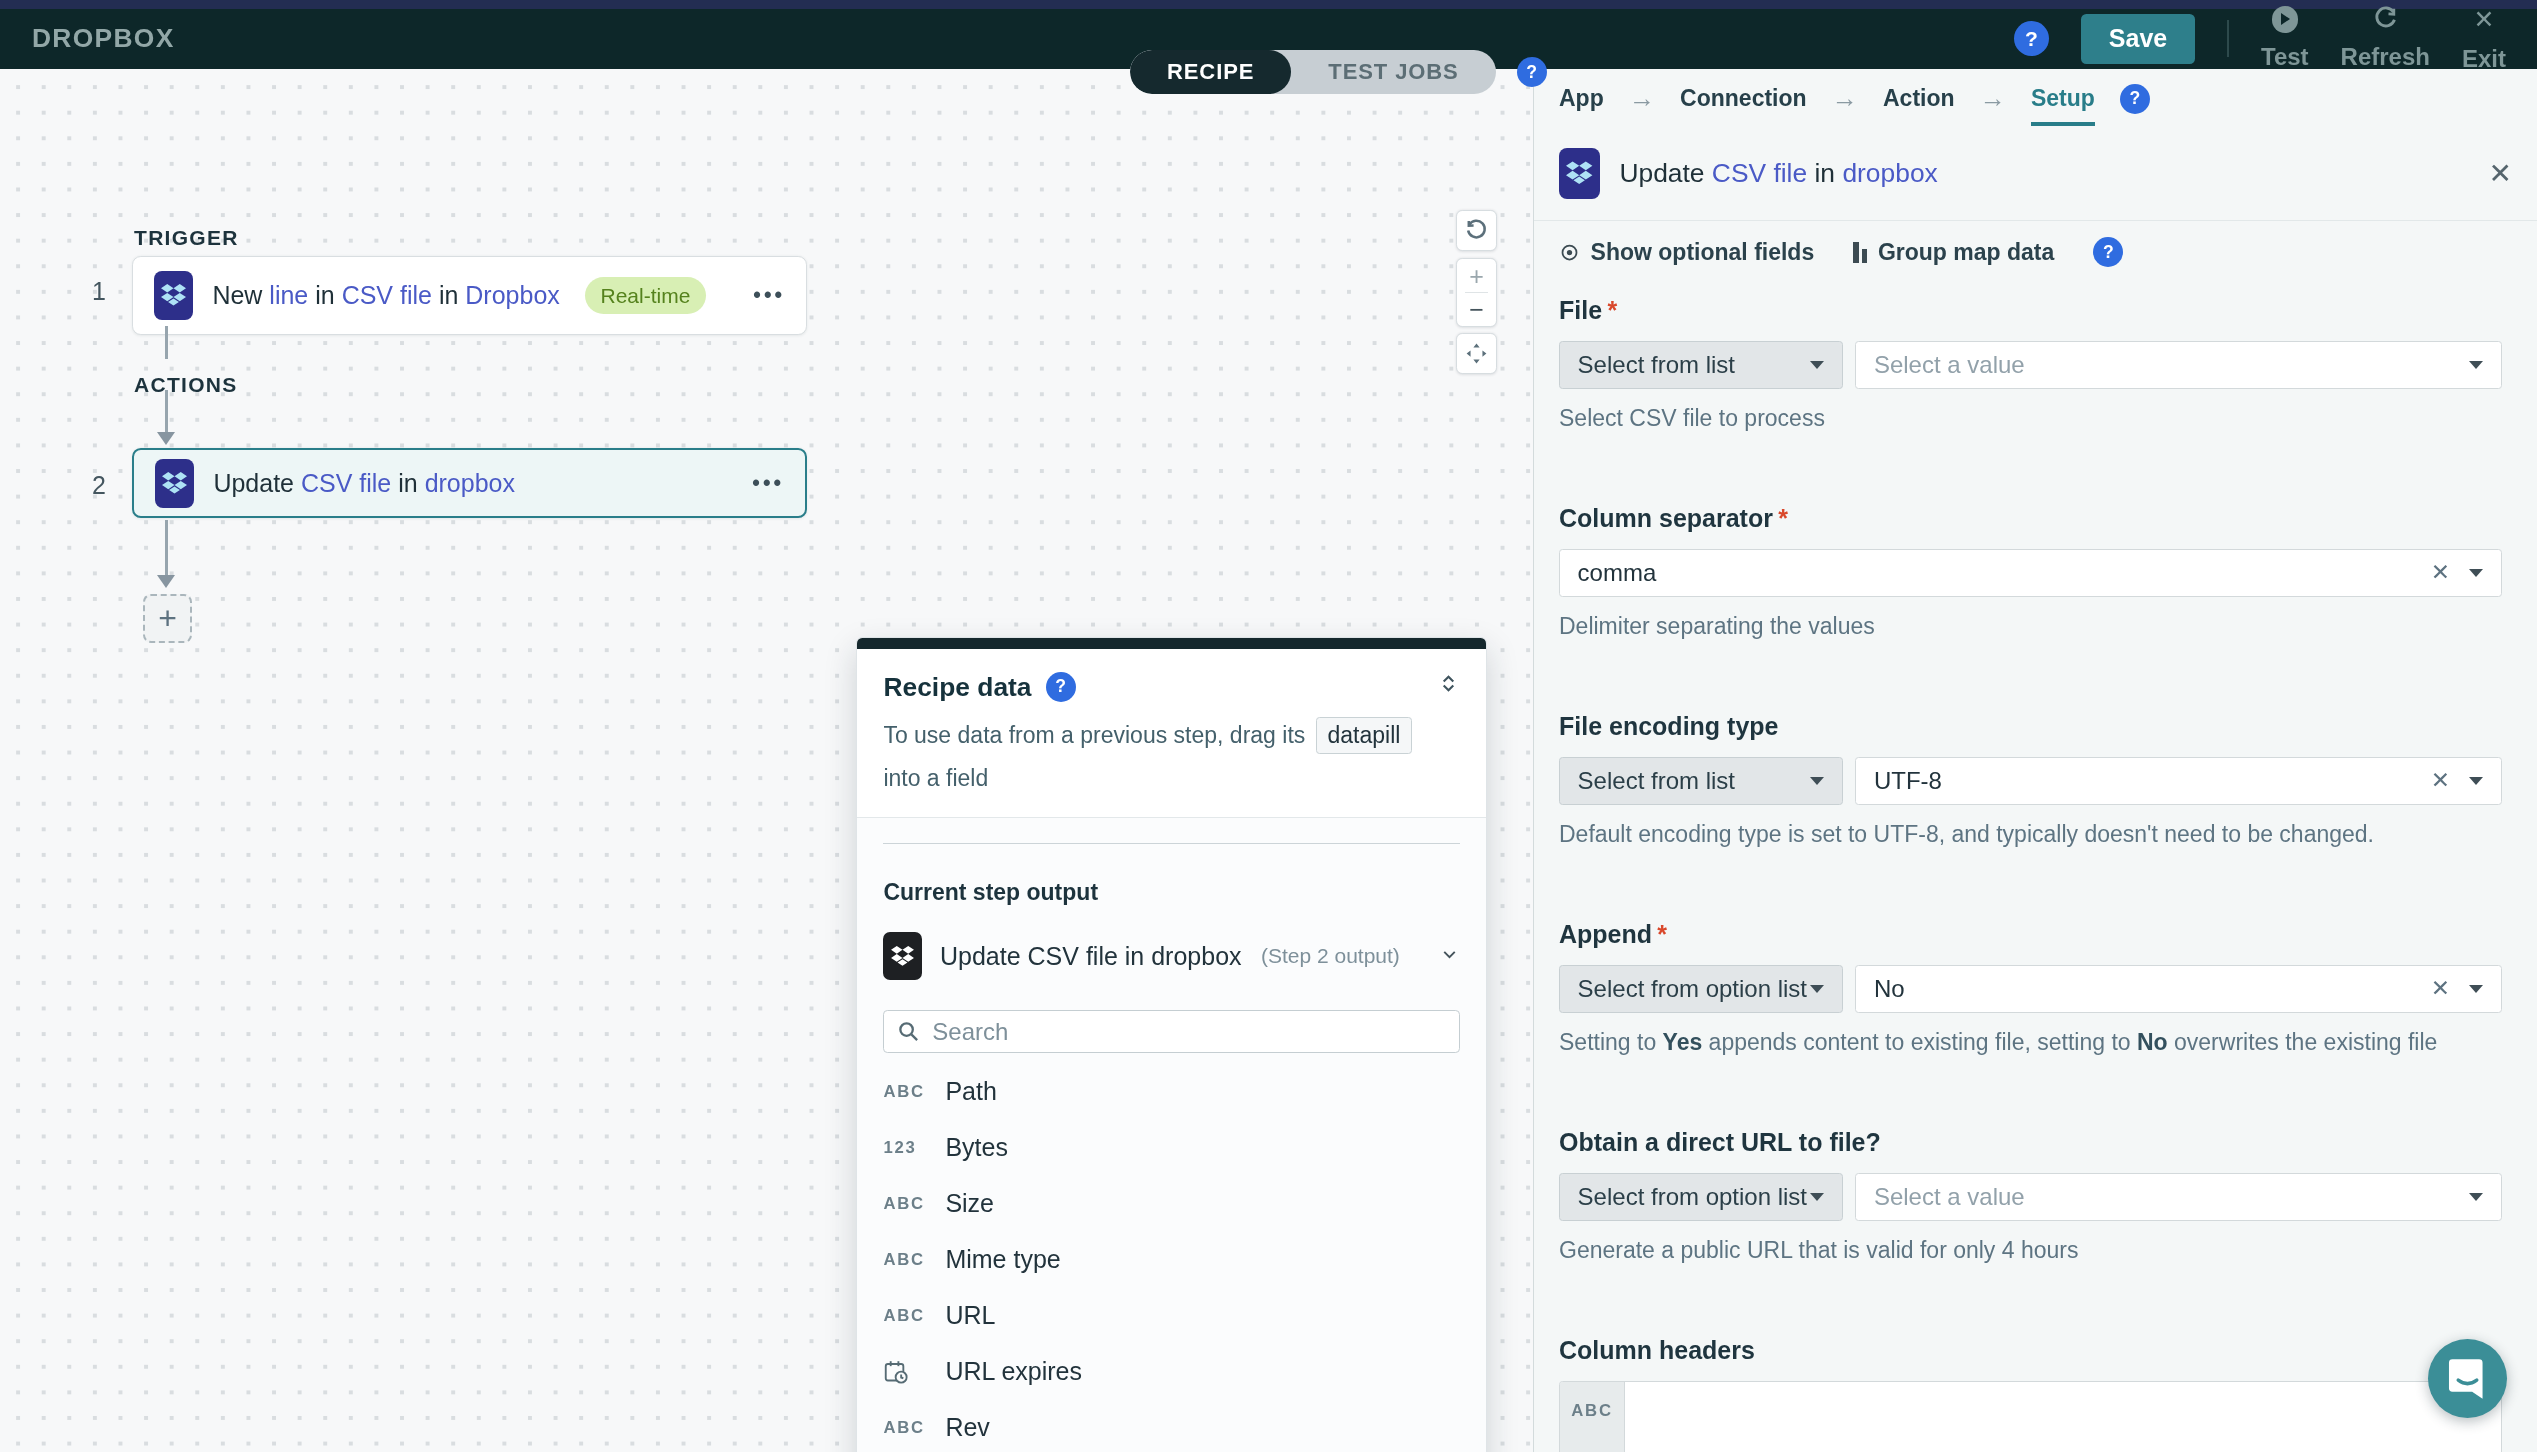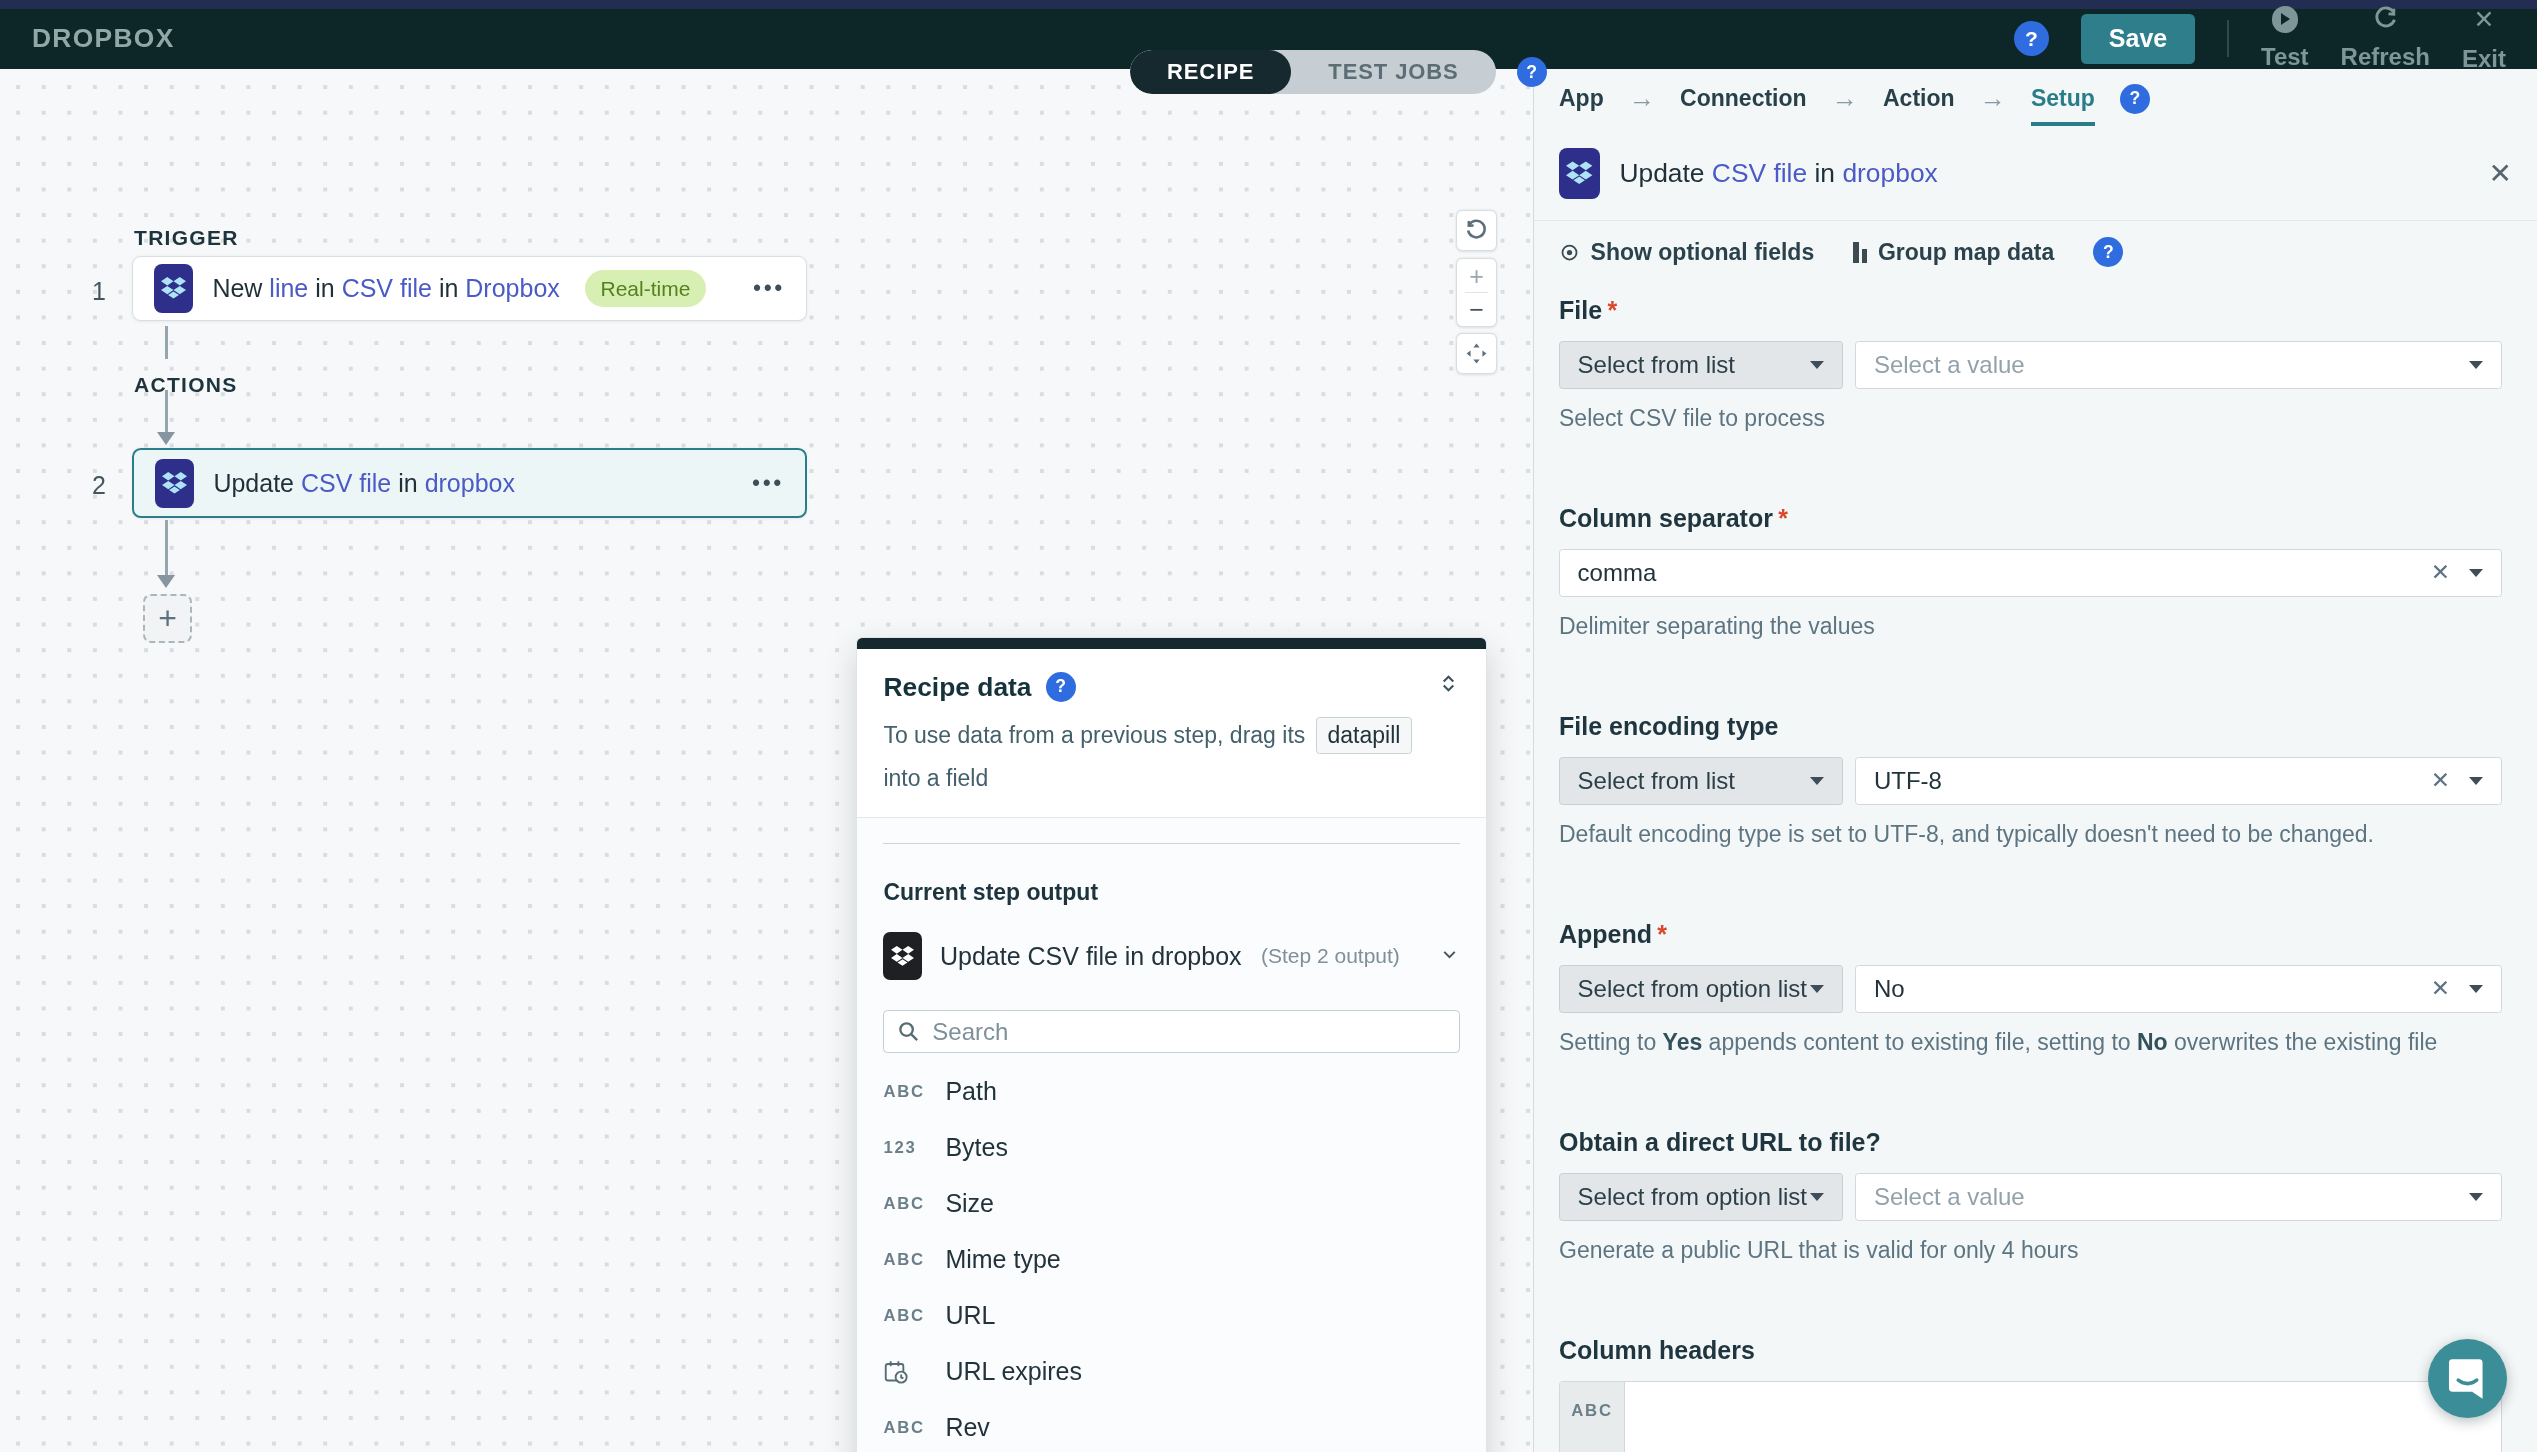--- a/index.html
+++ b/index.html
@@ -23,21 +23,21 @@
   .tabs-wrap{position:absolute;left:1130px;top:50px;display:flex;align-items:center;gap:21px;z-index:5;}
   .tabs{display:flex;background:#c7ced3;border-radius:880px;overflow:hidden;height:44px;}
   .tab{display:flex;align-items:center;padding:0 37px;font-size:22px;font-weight:bold;letter-spacing:0.9px;cursor:pointer;}
   .tab.active{background:#15292e;color:#ffffff;border-radius:880px;}
   .tab.inactive{color:#5c6e75;}
 
   
   .canvas{position:absolute;left:0;top:69px;width:1533px;height:1383px;background-color:#f7f8f9;background-image:radial-gradient(circle,#d9dde0 2.1px,transparent 2.5px);background-size:25.6px 25.6px;background-position:5.3px 5.3px;}
   .section-label{position:absolute;font-size:21px;font-weight:bold;color:#1d333d;letter-spacing:1.3px;}
   .step-num{position:absolute;font-size:25px;color:#44565f;}
-  .step-card{position:absolute;left:132px;width:675px;height:65px;background:#ffffff;border:1.8px solid #d9dee1;border-radius:8.8px;box-sizing:border-box;display:flex;align-items:center;padding:0 21px;gap:19.4px;box-shadow:0 0.9px 2.6px rgba(30,45,55,.08);cursor:pointer;}
+  .step-card{position:absolute;left:132px;width:675px;height:79px;background:#ffffff;border:1.8px solid #d9dee1;border-radius:8.8px;box-sizing:border-box;display:flex;align-items:center;padding:0 21px;gap:19.4px;box-shadow:0 0.9px 2.6px rgba(30,45,55,.08);cursor:pointer;}
   .step-card.selected{border:2.6px solid #2a7e8a;background:#edf6f6;}
   .step-icon{width:39px;height:49px;border-radius:8px;background:#2d2f8a;color:#aee2f5;display:flex;align-items:center;justify-content:center;flex:0 0 auto;}
   .step-title{font-size:25px;color:#1f3038;white-space:nowrap;}
   .step-title .link{color:#4a5ac6;}
   .badge{background:#d8efb4;color:#55821d;font-size:21px;border-radius:880px;padding:6.2px 16px;margin-left:5.3px;}
   .step-menu{margin-left:auto;color:#3d4f59;font-size:23px;letter-spacing:2.6px;cursor:pointer;}
   .connector{position:absolute;width:2.6px;background:#97a5ae;}
   .arrowhead{position:absolute;width:0;height:0;border-left:9.7px solid transparent;border-right:9.7px solid transparent;border-top:13.2px solid #8795a0;}
   .add-step{position:absolute;left:143px;top:525px;width:49px;height:49px;border:2.6px dashed #aab6bc;border-radius:8px;background:#f1f3f4;color:#5d7280;font-size:32px;display:flex;align-items:center;justify-content:center;box-sizing:border-box;cursor:pointer;}
 

